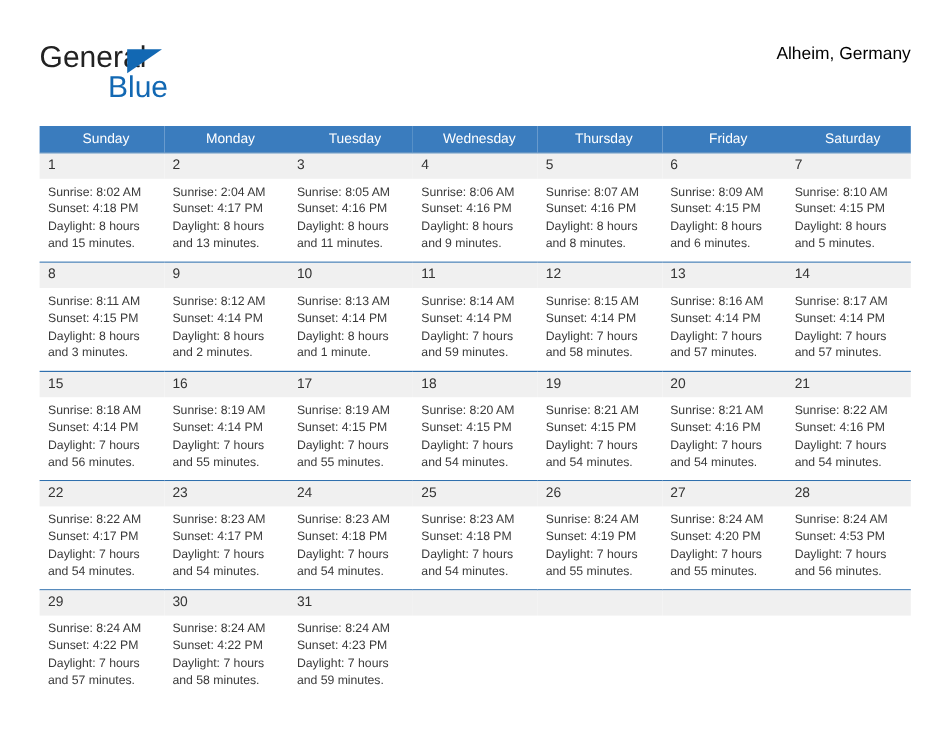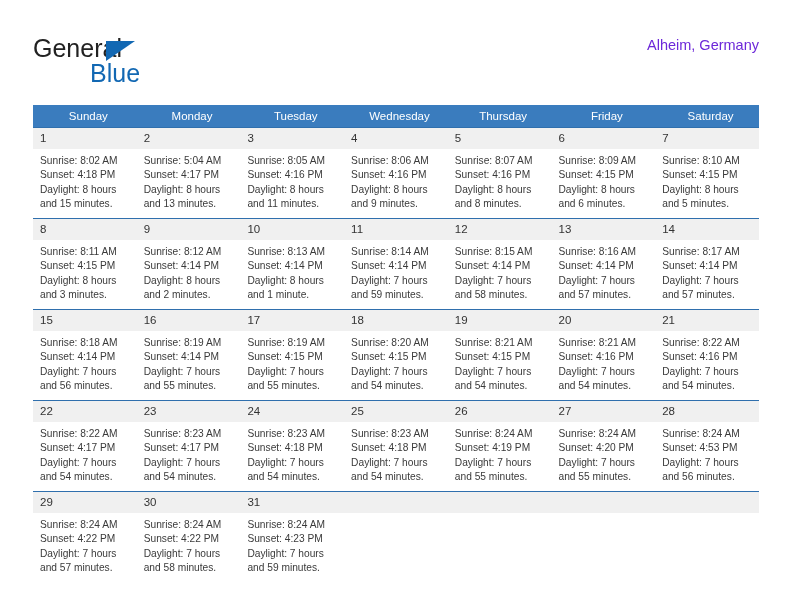--- a/index.html
+++ b/index.html
@@ -70,21 +70,21 @@
     text-align: right;
   }
   .cal-title {
     font-size: 29px;
     color: #1c1c1c;
     line-height: 36px;
     white-space: nowrap;
   }
   .cal-subtitle {
     font-size: 14.5px;
-    color: #6d28d9;
+    color: #000000;
     line-height: 22px;
     margin-top: 4px;
     white-space: nowrap;
     text-align: right;
   }
 
   
   .calendar {
     position: absolute;
     left: 33px;
@@ -177,21 +177,21 @@
                 <div>Sunset: 4:18 PM</div>
                 <div>Daylight: 8 hours</div>
                 <div>and 15 minutes.</div>
               </div>
             </div>
           </td>
           <td>
             <div class="cell">
               <div class="daynum">2</div>
               <div class="details">
-                <div>Sunrise: 5:04 AM</div>
+                <div>Sunrise: 2:04 AM</div>
                 <div>Sunset: 4:17 PM</div>
                 <div>Daylight: 8 hours</div>
                 <div>and 13 minutes.</div>
               </div>
             </div>
           </td>
           <td>
             <div class="cell">
               <div class="daynum">3</div>
               <div class="details">

